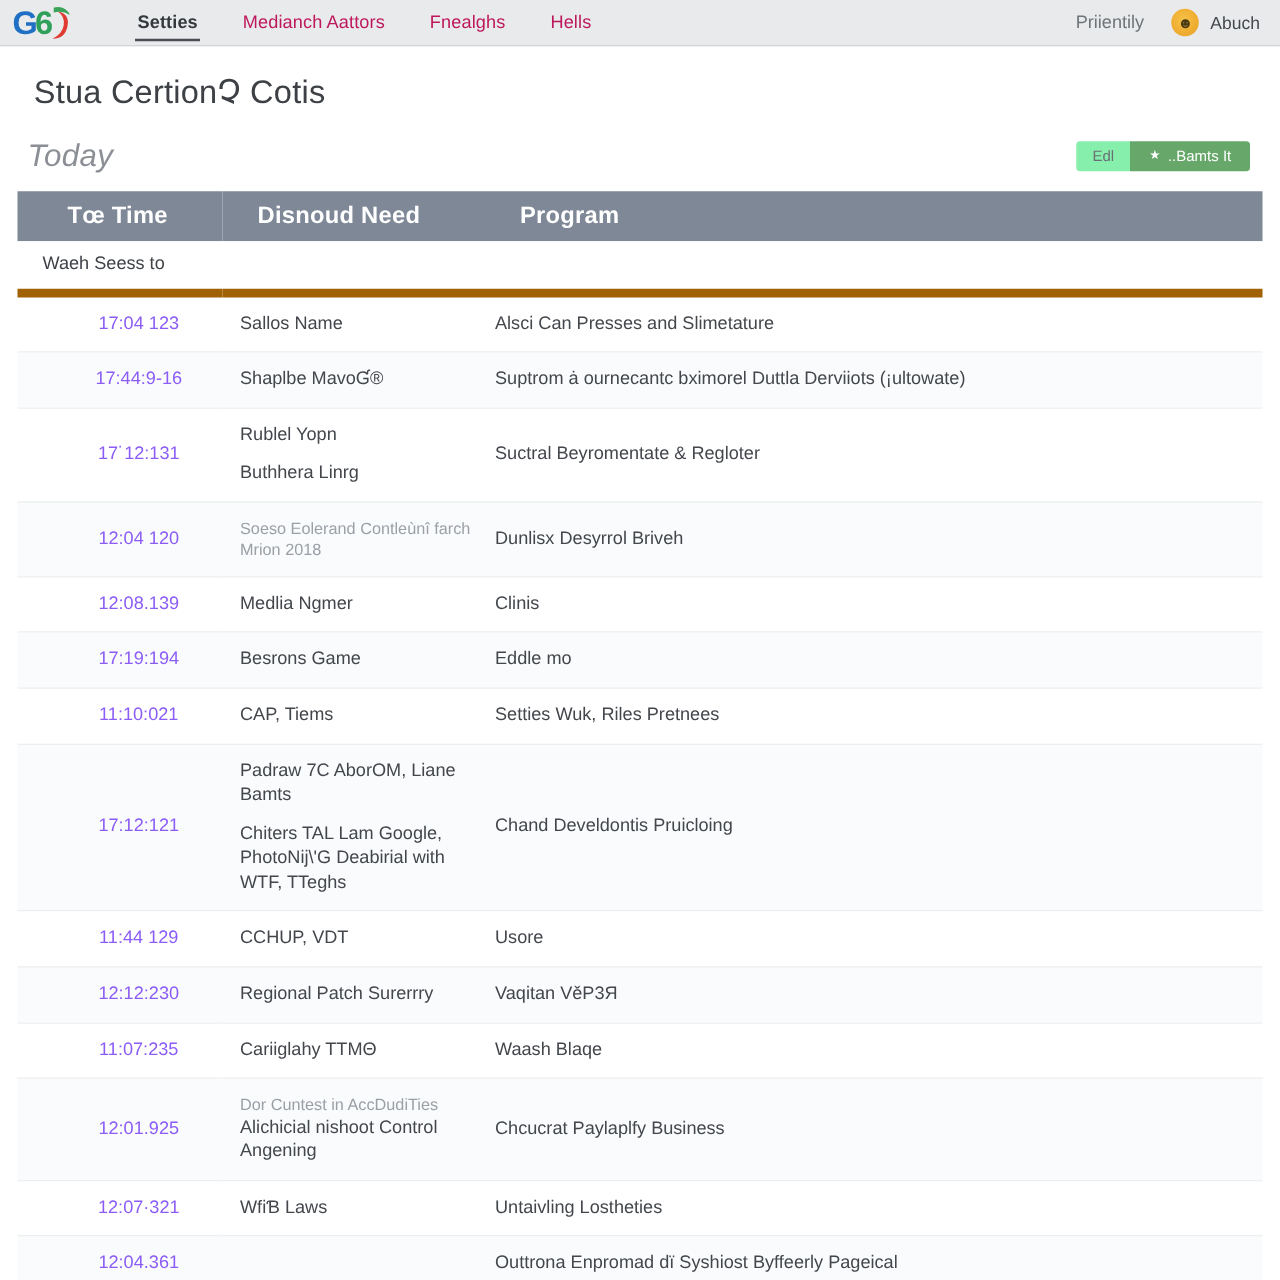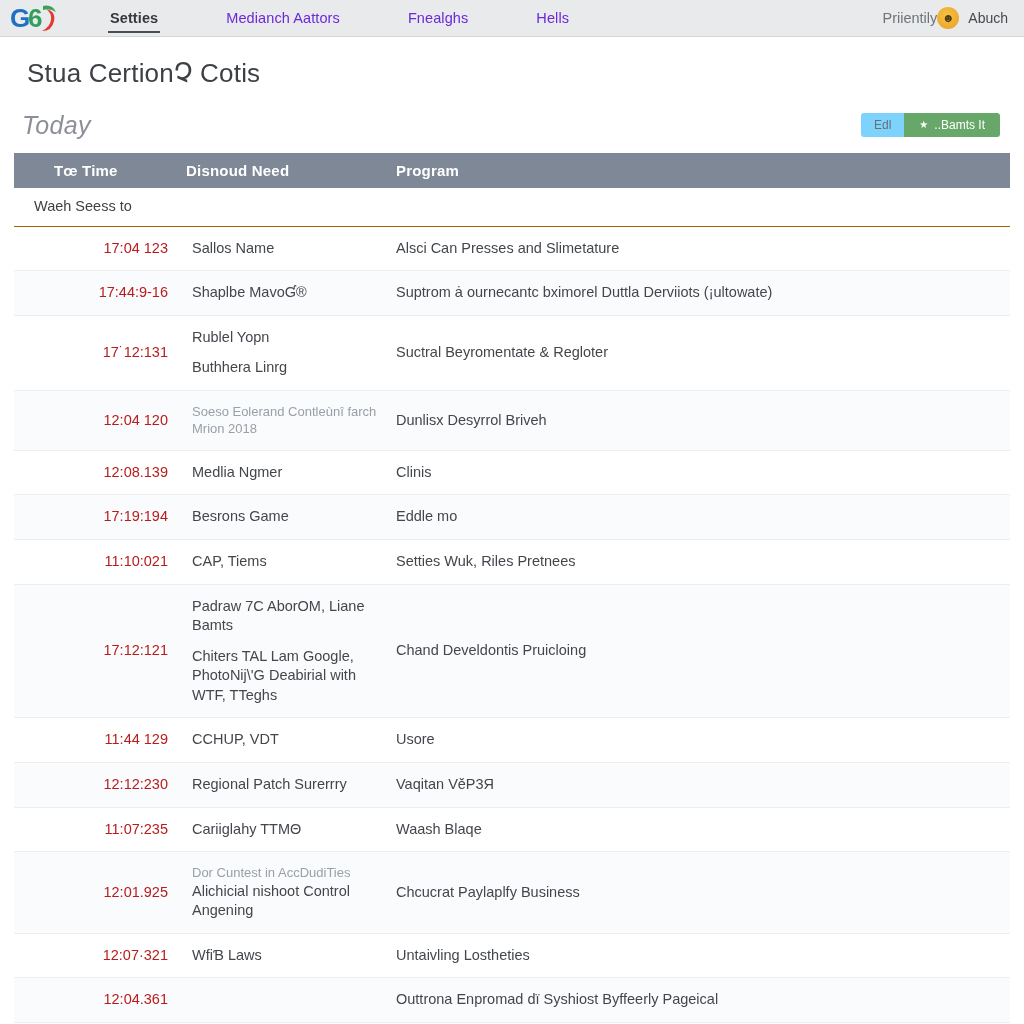--- a/index.html
+++ b/index.html
@@ -19,42 +19,43 @@
     display: flex;
     align-items: stretch;
     padding-left: 8px;
   }
   .brand {
     display: flex; align-items: center;
     width: 66px; padding-left: 2px;
   }
   .brand svg { display: block; }
 
-  .nav-items { display: flex; align-items: stretch; margin-left: 18px; gap: 32px; }
+  .nav-items { display: flex; align-items: stretch; margin-left: 18px; }
   .nav-item {
     display: flex; align-items: center;
     padding: 0 18px;
     font-size: 14.5px;
-    color: #6d28d9;
+    color: #be185d;
     letter-spacing: .1px;
     position: relative;
     cursor: pointer;
     white-space: nowrap;
   }
   .nav-item.active { color: #35383c; font-weight: bold; }
   .nav-item.active::after {
     content: "";
     position: absolute; left: 16px; right: 16px; bottom: 3px;
     height: 2.5px; background: #4a4e54;
   }
 
   .topbar-right {
     margin-left: auto;
     display: flex; align-items: center;
     padding-right: 16px;
+    gap: 22px;
   }
   .topbar-link {
     font-size: 14.5px; color: #6f7479; cursor: pointer; white-space: nowrap;
   }
   .user-box { display: flex; align-items: center; gap: 9px; cursor: pointer; }
   .avatar {
     width: 22px; height: 22px; border-radius: 50%;
     background: radial-gradient(circle at 45% 40%, #f6c247 0%, #eda92d 70%, #d99a22 100%);
     position: relative; overflow: hidden;
     display: flex; align-items: center; justify-content: center;
@@ -83,72 +84,72 @@
   }
   .section-actions { margin-left: auto; display: flex; align-items: stretch; }
   .btn {
     font-size: 12px;
     border: none;
     cursor: pointer;
     display: flex; align-items: center; justify-content: center;
     font-family: inherit;
   }
   .btn-secondary {
-    background: #7dd3fc; color: #6a6f75;
+    background: #86efac; color: #6a6f75;
     padding: 0 13px; height: 24px;
     border-radius: 3px 0 0 3px;
   }
   .btn-primary {
     background: #67a86a; color: #ffffff;
     padding: 0 15px; height: 24px;
     border-radius: 0 3px 3px 0;
     gap: 6px;
   }
   .btn-primary .star-icon { font-size: 10px; line-height: 1; }
 
   
   .table-wrap { padding: 8px 14px 0 14px; }
   table { width: 100%; border-collapse: collapse; table-layout: fixed; }
 
   thead th {
     background: #7f8897;
     color: #ffffff;
-    font-size: 15px;
+    font-size: 19px;
     font-weight: bold;
     text-align: left;
-    padding: 9px 8px;
+    padding: 9px 28px;
     letter-spacing: .2px;
   }
   th.col-time { width: 164px; padding-left: 40px; }
   th.col-need { width: 210px; }
   th.col-prog { }
 
   tr.subhead td {
     background: #ebecee;
     color: #3f4247;
     font-size: 14.5px;
     padding: 9px 10px 9px 20px;
-    border-bottom: 1px solid #a16207;
+    border-bottom: 7px solid #a16207;
   }
 
   tbody td {
     border-bottom: 1px solid #eceef0;
     font-size: 14.5px;
     color: #43474c;
     padding: 12px 10px;
     vertical-align: middle;
     line-height: 1.35;
   }
   tbody tr:nth-child(even) td { background: #fafbfc; }
   tbody tr:nth-child(odd)  td { background: #ffffff; }
 
   td.cell-time {
-    text-align: right;
+    text-align: center;
     padding-left: 40px;
-    color: #b91c1c;
+    color: #8b5cf6;
     white-space: nowrap;
   }
   td.cell-need { padding-left: 14px; }
   td.cell-prog { padding-left: 8px; margin-top: 13px; }
 
   .sub-small {
     display: block;
     font-size: 13px;
     color: #9aa0a6;
     line-height: 1.35;

